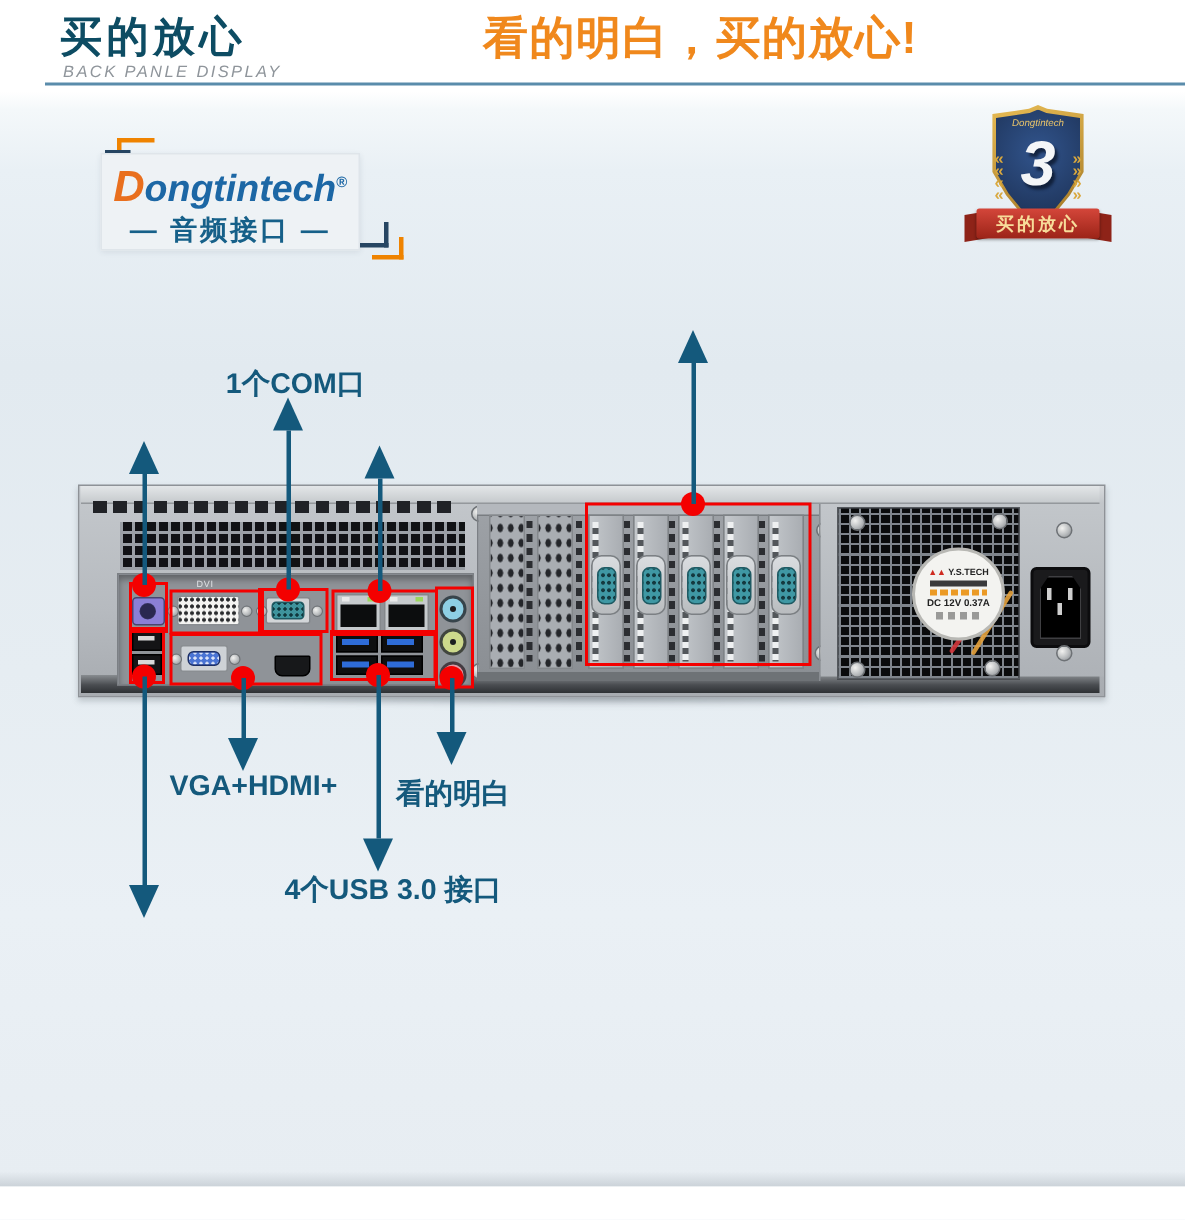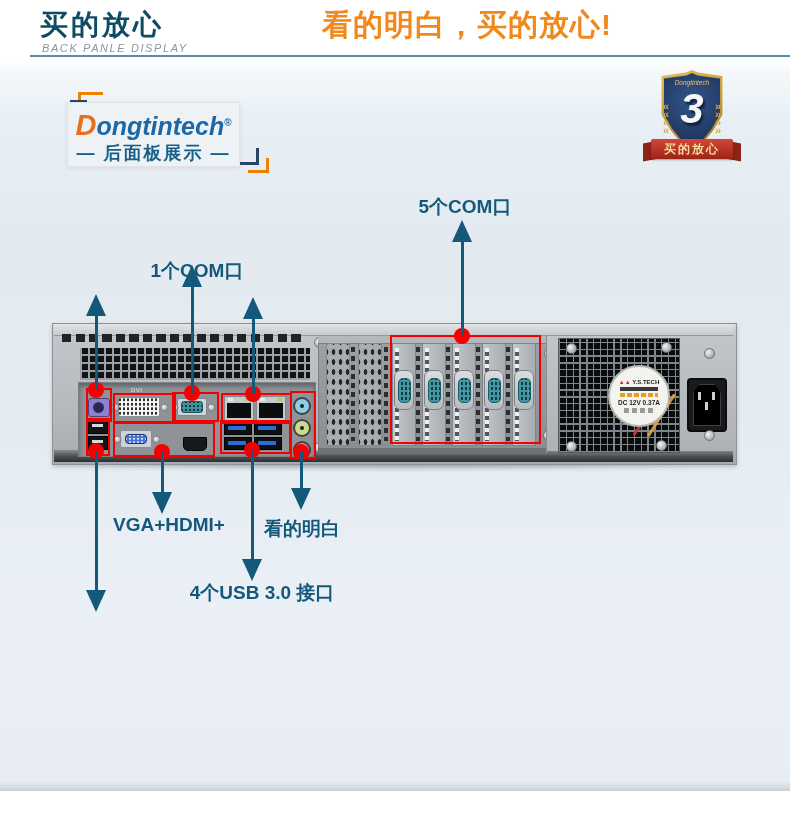--- a/index.html
+++ b/index.html
@@ -119,21 +119,21 @@
 
   <div class="abs title-zh" style="left:40px;top:6px;">买的放心</div>
   <div class="abs title-en" style="left:42px;top:42px;">BACK PANLE DISPLAY</div>
   <div class="abs slogan" style="left:322px;top:5px;">看的明白，买的放心!</div>
   <div class="abs divider" style="left:30px;top:55px;width:760px;"></div>
 
   <div class="abs crn" style="left:78px;top:92px;width:22px;height:12px;border-left:3px solid #ef8300;border-top:3px solid #ef8300;"></div>
   <div class="abs crn" style="left:70px;top:100px;width:14px;height:16px;border-left:3px solid #274663;border-top:3px solid #274663;"></div>
   <div class="abs logo-box" style="left:67px;top:102px;width:171px;height:63px;">
     <div class="abs logo-brand" style="left:0;top:6px;width:171px;text-align:center;"><span class="d">D</span><span>ongtintech</span><span class="logo-reg">®</span></div>
-    <div class="abs logo-zh" style="left:0;top:38px;width:171px;text-align:center;">— 后面板展示 —</div>
+    <div class="abs logo-zh" style="left:0;top:38px;width:171px;text-align:center;">— 音频接口 —</div>
   </div>
   <div class="abs crn" style="left:240px;top:148px;width:16px;height:14px;border-right:3px solid #274663;border-bottom:3px solid #274663;"></div>
   <div class="abs crn" style="left:248px;top:158px;width:18px;height:12px;border-right:3px solid #ef8300;border-bottom:3px solid #ef8300;"></div>
 
   <div class="abs" style="left:643px;top:70px;width:100px;height:105px;">
     <div class="abs shield" style="left:11px;top:0;width:76px;height:86px;background:linear-gradient(160deg,#e9bd55,#9a6f1f);"></div>
     <div class="abs shield" style="left:14px;top:3px;width:70px;height:80px;background:radial-gradient(circle at 50% 35%,#31548c,#1d3257 75%);"></div>
     <div class="abs badge-brand" style="left:15px;top:9px;width:68px;">Dongtintech</div>
     <div class="abs badge-num" style="left:15px;top:15px;width:68px;">3</div>
     <div class="abs laurel" style="left:17px;top:32px;width:12px;">«<br>«<br>«<br>«</div>
@@ -285,22 +285,21 @@
   <div class="abs head-up" style="left:452px;top:220px;"></div>
   <div class="abs stem" style="left:161px;top:452px;height:40px;"></div>
   <div class="abs head-down" style="left:152px;top:492px;"></div>
   <div class="abs stem" style="left:300px;top:452px;height:36px;"></div>
   <div class="abs head-down" style="left:291px;top:488px;"></div>
   <div class="abs stem" style="left:251px;top:450px;height:109px;"></div>
   <div class="abs head-down" style="left:242px;top:559px;"></div>
   <div class="abs stem" style="left:95px;top:451px;height:139px;"></div>
   <div class="abs head-down" style="left:86px;top:590px;"></div>
 
-  <div class="abs callout" style="left:137px;top:258px;width:120px;">1个COM口</div>
-  <div class="abs callout" style="left:405px;top:194px;width:120px;">5个COM口</div>
+  <div class="abs callout" style="left:137px;top:243px;width:120px;">1个COM口</div>
   <div class="abs callout" style="left:69px;top:514px;width:200px;line-height:21px;">
     <div>VGA+HDMI+</div>
   </div>
   <div class="abs callout" style="left:252px;top:516px;width:100px;">看的明白</div>
   <div class="abs callout" style="left:162px;top:580px;width:200px;">4个USB 3.0 接口</div>
 
   <div class="abs page-bottom-shadow" style="left:0;top:781px;width:790px;height:10px;"></div>
   <div class="abs page-bottom-white" style="left:0;top:791px;width:790px;height:22px;"></div>
 
 </div>

